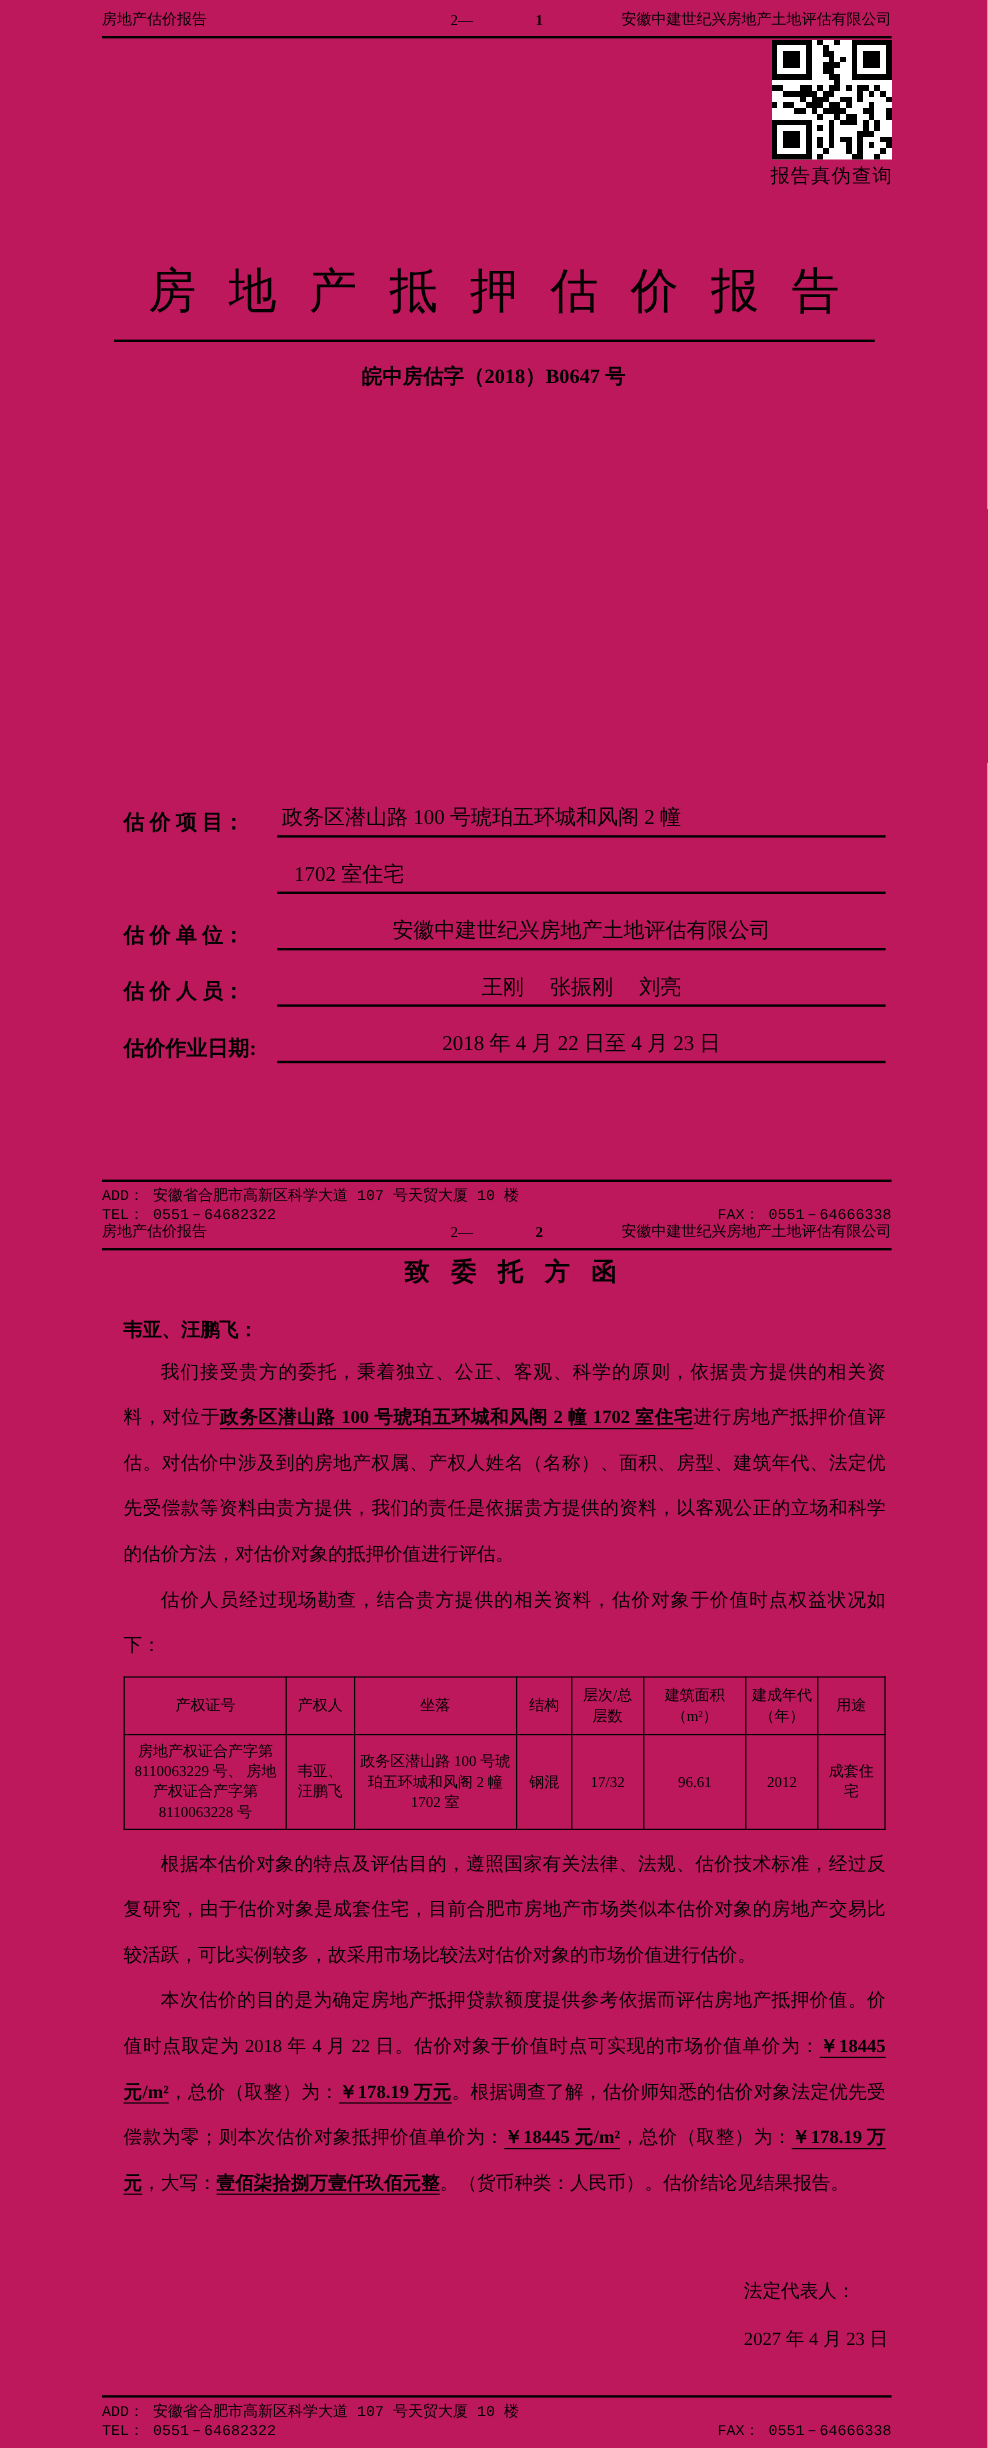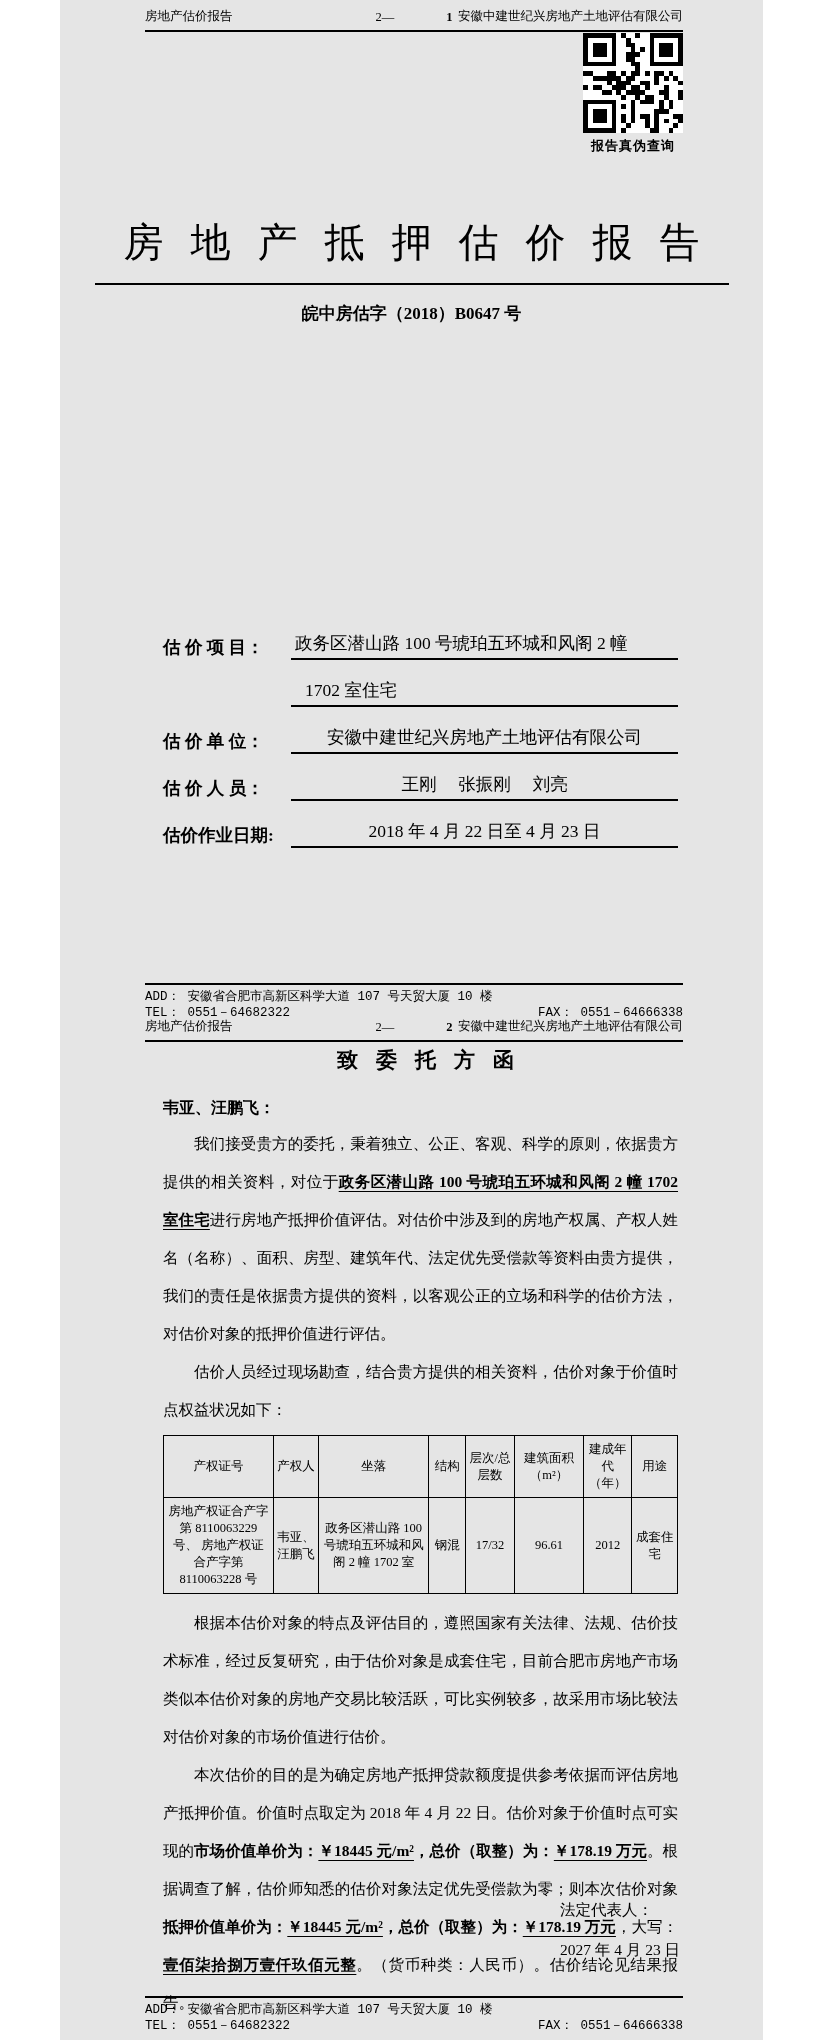--- a/index.html
+++ b/index.html
@@ -1,19 +1,19 @@
 <!DOCTYPE html>
 <html><head>
 <meta charset="utf-8">
 <style>
   * { margin:0; padding:0; box-sizing:border-box; }
   html,body { background:#ffffff; }
   #page {
-    position:relative; width:703px; height:2040px; margin:0 auto;
-    background:#e5e5e5; color:#000;
+    position:relative; width:823px; height:2040px; margin:0 auto;
+    background:#be185d; color:#000;
     font-family:"Liberation Serif","DejaVu Serif",serif;
     overflow:hidden;
   }
   .abs { position:absolute; }
 
   
   .run-hdr {
     left:85px; right:80px; display:flex; align-items:flex-end;
     font-size:12.5px; border-bottom:2px solid #000; padding-bottom:5px;
   }
@@ -26,51 +26,51 @@
   .run-foot {
     left:85px; right:80px; border-top:2px solid #000; padding-top:4px;
     font-size:12.5px; font-family:"Liberation Mono","DejaVu Sans Mono",monospace;
     line-height:16px;
   }
   .run-foot .f-row2 { display:flex; justify-content:space-between; }
 
   
   .qr-wrap { top:33px; right:77px; width:106px; text-align:center; }
   .qr-wrap svg { width:106px; height:100px; display:block; }
-  .qr-caption { margin-top:4px; font-weight:700; font-size:13px; letter-spacing:1px; }
+  .qr-caption { margin-top:4px; font-weight:400; font-size:16px; letter-spacing:1px; }
 
   
   .title-wrap { top:212px; left:0; right:0; text-align:center; }
   .title-wrap .t {
     display:inline-block; font-size:40px; line-height:62px;
     letter-spacing:27px; padding:0 2px 9px 29px; 
     border-bottom:2px solid #000; white-space:nowrap;
   }
   .docno { top:302px; left:0; right:0; text-align:center; font-size:17px; font-weight:700; }
 
   .fields { top:630px; left:103px; right:85px; font-size:17.5px; }
   .frow { display:flex; align-items:flex-end; margin-bottom:17px; line-height:26px; }
   .flabel { width:128px; font-weight:700; white-space:nowrap; flex:0 0 auto; }
   .fval {
     flex:1; border-bottom:2px solid #000; text-align:center;
     padding-bottom:2px; white-space:nowrap; overflow:hidden;
   }
-  .fval.left { text-align:left; padding-left:4px; }
+  .fval.left { text-align:left; padding-left:4px;margin-top:38px; }
   .fval.left2 { text-align:left; padding-left:14px; }
 
   .foot1 { top:983px; }
 
   
   .hdr2 { top:1018px; }
   .t2 { top:1046px; left:0; right:0; text-align:center; font-size:21px; font-weight:700;
         letter-spacing:18px; text-indent:18px;margin-left:28px; }
   .body2 { top:1098px; left:103px; right:85px; font-size:15.5px; text-align:justify; }
   .salutation { font-weight:700; font-size:16px; margin-bottom:6px; text-indent:0; }
   .para { line-height:38px; text-indent:2em; }
-  .b  { font-weight:700; }
+  .b  { font-weight:400; }
   .bu { font-weight:700; text-decoration:underline; text-underline-offset:4px; }
 
   table.props {
     width:100%; border-collapse:collapse; margin:6px 0 10px;
     font-size:12.5px; text-align:center; line-height:17px; text-indent:0;
   }
   table.props th, table.props td { border:1.5px solid #000; padding:5px 3px; font-weight:400; }
   table.props th { height:48px; }
   table.props td { height:62px; }
   .cw0{width:20.5%}.cw1{width:8.5%}.cw2{width:20.5%}.cw3{width:7%}

